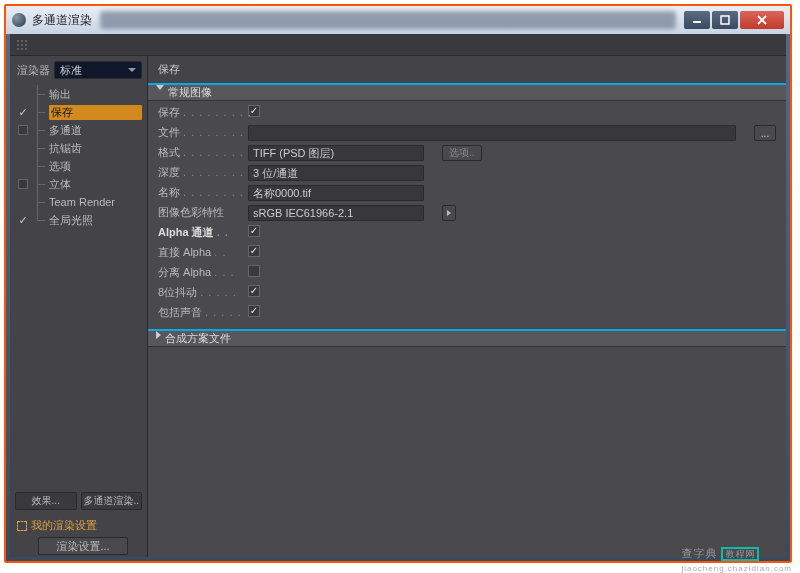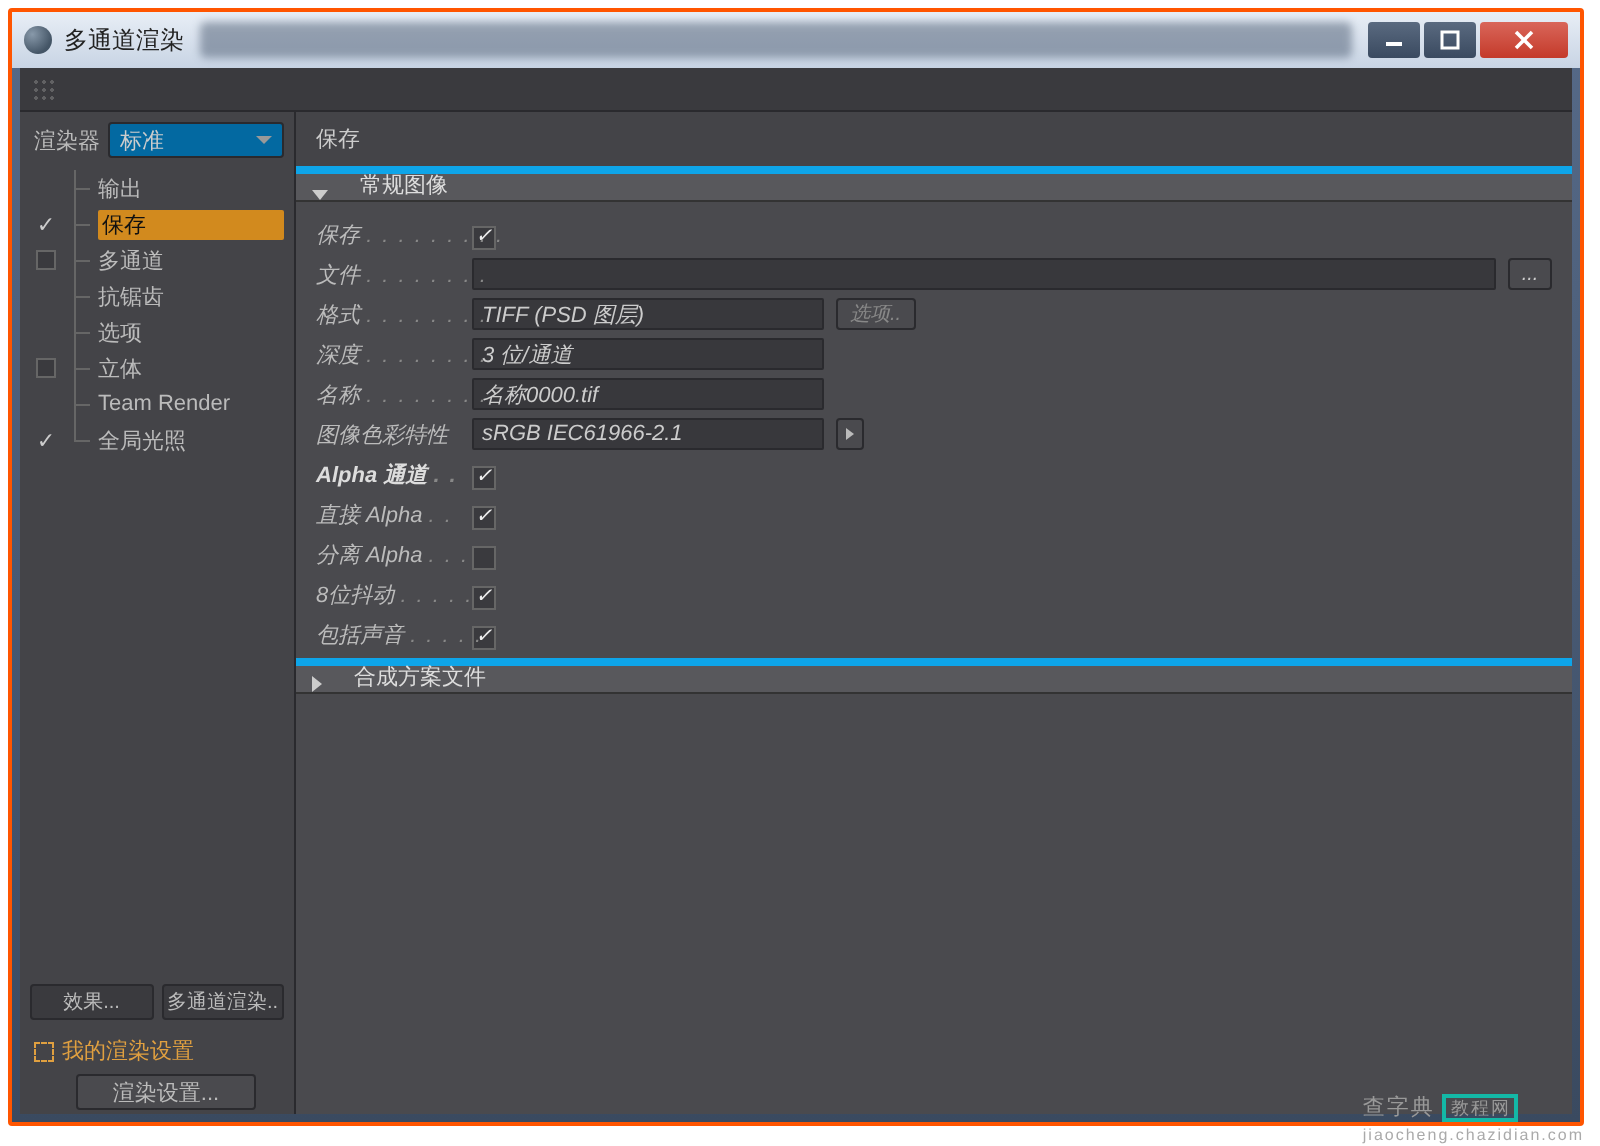--- a/index.html
+++ b/index.html
@@ -14,46 +14,46 @@
 .win-min, .win-max { background: linear-gradient(#5a6a80, #3a4a60); }
 .win-close { background: linear-gradient(#d9665a, #c43a2a); width: 44px; }
 .win-btn svg { display: block; }
 .content { height: calc(100% - 28px - 4px); margin: 0 4px 4px 4px; background: #444448; display: flex; flex-direction: column; }
 .topstrip { height: 22px; background: #3a3a3e; border-bottom: 1px solid #2a2a2e; display: flex; align-items: center; padding-left: 6px; }
 .grid-icon { width: 12px; height: 12px; background-image: radial-gradient(circle, #888 1px, transparent 1px); background-size: 4px 4px; opacity: .5; }
 .main { flex: 1; display: flex; min-height: 0; }
 .sidebar { width: 138px; background: #444448; border-right: 1px solid #2a2a2e; display: flex; flex-direction: column; padding: 5px 5px 24px 5px; position: relative; }
 .renderer-row { display: flex; align-items: center; gap: 4px; margin-bottom: 6px; padding-left: 2px; }
 .renderer-label { color: #bbb; font-size: 11px; }
-.dropdown { flex: 1; height: 18px; background: #0369a1; border: 1px solid #2a2a2e; color: #ccc; display: flex; align-items: center; justify-content: space-between; padding: 0 5px; border-radius: 2px; }
+.dropdown { flex: 1; height: 18px; background: #0f172a; border: 1px solid #2a2a2e; color: #ccc; display: flex; align-items: center; justify-content: space-between; padding: 0 5px; border-radius: 2px; }
 .dropdown .chev { border-left: 4px solid transparent; border-right: 4px solid transparent; border-top: 4px solid #999; }
 .nav-list { display: flex; flex-direction: column; }
 .nav-item { display: flex; align-items: center; height: 18px; color: #bbb; position: relative; }
 .nav-item .chk { width: 16px; display: flex; justify-content: center; color: #ccc; }
 .nav-item .tree { width: 18px; position: relative; height: 18px; }
 .nav-item .tree::before { content: ""; position: absolute; left: 6px; top: 0; bottom: 0; width: 1px; background: #666; }
 .nav-item .tree::after { content: ""; position: absolute; left: 6px; top: 9px; width: 8px; height: 1px; background: #666; }
 .nav-item.last .tree::before { bottom: 9px; }
 .nav-item .lbl { flex: 1; }
 .nav-item.selected .lbl { background: #d28a1e; color: #111; padding-left: 2px; border-radius: 1px; }
 .chk .box { width: 10px; height: 10px; border: 1px solid #666; background: #3a3a3e; }
 .spacer { flex: 1; }
 .side-buttons { display: flex; gap: 4px; padding: 2px 0; }
 .side-btn { flex: 1; height: 18px; background: #3a3a3e; border: 1px solid #2a2a2e; color: #bbb; display: flex; align-items: center; justify-content: center; border-radius: 2px; font-size: 10px; white-space: nowrap; overflow: hidden; text-align: right; }
 .preset-row { display: flex; align-items: center; gap: 4px; margin-top: 6px; padding-left: 2px; }
 .preset-row .sel { width: 10px; height: 10px; border: 1px dashed #e0a040; }
 .preset-row .lbl { color: #e0a040; }
 .bottom-btn { position: absolute; bottom: 2px; left: 28px; width: 90px; height: 18px; background: #4a4a4e; border: 1px solid #2a2a2e; color: #bbb; display: flex; align-items: center; justify-content: center; border-radius: 2px; }
 .panel { flex: 1; background: #4a4a4e; display: flex; flex-direction: column; overflow: hidden; }
 .panel-title { color: #ccc; padding: 6px 10px; background: #444448; }
-.section-head { height: 18px; background: #58585c; border-top: 4px solid #0ea5e9; border-bottom: 1px solid #333; color: #ddd; display: flex; align-items: flex-end; padding-left: 8px; gap: 16px; }
+.section-head { height: 18px; background: #58585c; border-top: 2px solid #0ea5e9; border-bottom: 1px solid #333; color: #ddd; display: flex; align-items: flex-start; padding-left: 8px; gap: 4px; }
 .section-head .tri { border-left: 4px solid transparent; border-right: 4px solid transparent; border-top: 5px solid #ccc; }
 .section-head.collapsed .tri { border-top: 4px solid transparent; border-bottom: 4px solid transparent; border-left: 5px solid #ccc; border-right: none; }
 .fields { padding: 4px 10px; }
-.field-row { display: flex; align-items: flex-end; height: 20px; gap: 6px; font-style: italic; }
+.field-row { display: flex; align-items: flex-start; height: 20px; gap: 18px; }
 .field-label { width: 72px; color: #bbb; text-align: left; position: relative; white-space: nowrap; }
 .field-label.bold { font-weight: bold; color: #ddd; }
 .field-label .dots { letter-spacing: 1px; color: #888; }
 .checkbox { width: 12px; height: 12px; border: 1px solid #666; background: #3a3a3e; display: flex; align-items: center; justify-content: center; }
 .checkbox.checked::after { content: "✓"; color: #eee; font-size: 10px; line-height: 1; }
 .text-input { flex: 1; height: 16px; background: #38383c; border: 1px solid #2a2a2e; color: #ccc; padding: 0 4px; display: flex; align-items: center; border-radius: 1px; }
 .browse-btn { width: 22px; height: 16px; background: #4a4a4e; border: 1px solid #2a2a2e; border-radius: 2px; color: #ccc; display: flex; align-items: center; justify-content: center; font-size: 10px; }
 .select { height: 16px; background: #38383c; border: 1px solid #2a2a2e; color: #ccc; display: flex; align-items: center; justify-content: space-between; padding: 0 4px; border-radius: 1px; }
 .select.w1 { width: 176px; }
 .select.w2 { width: 176px; }

